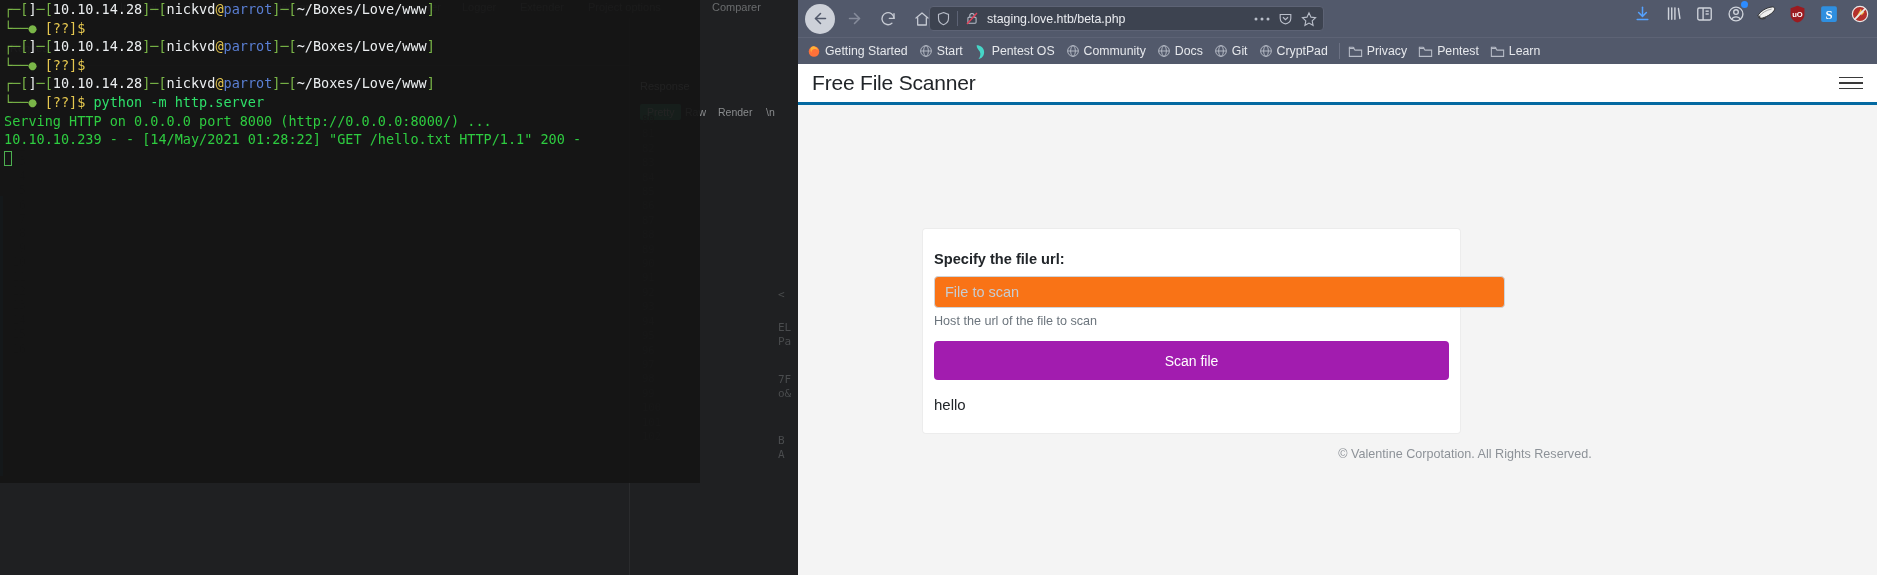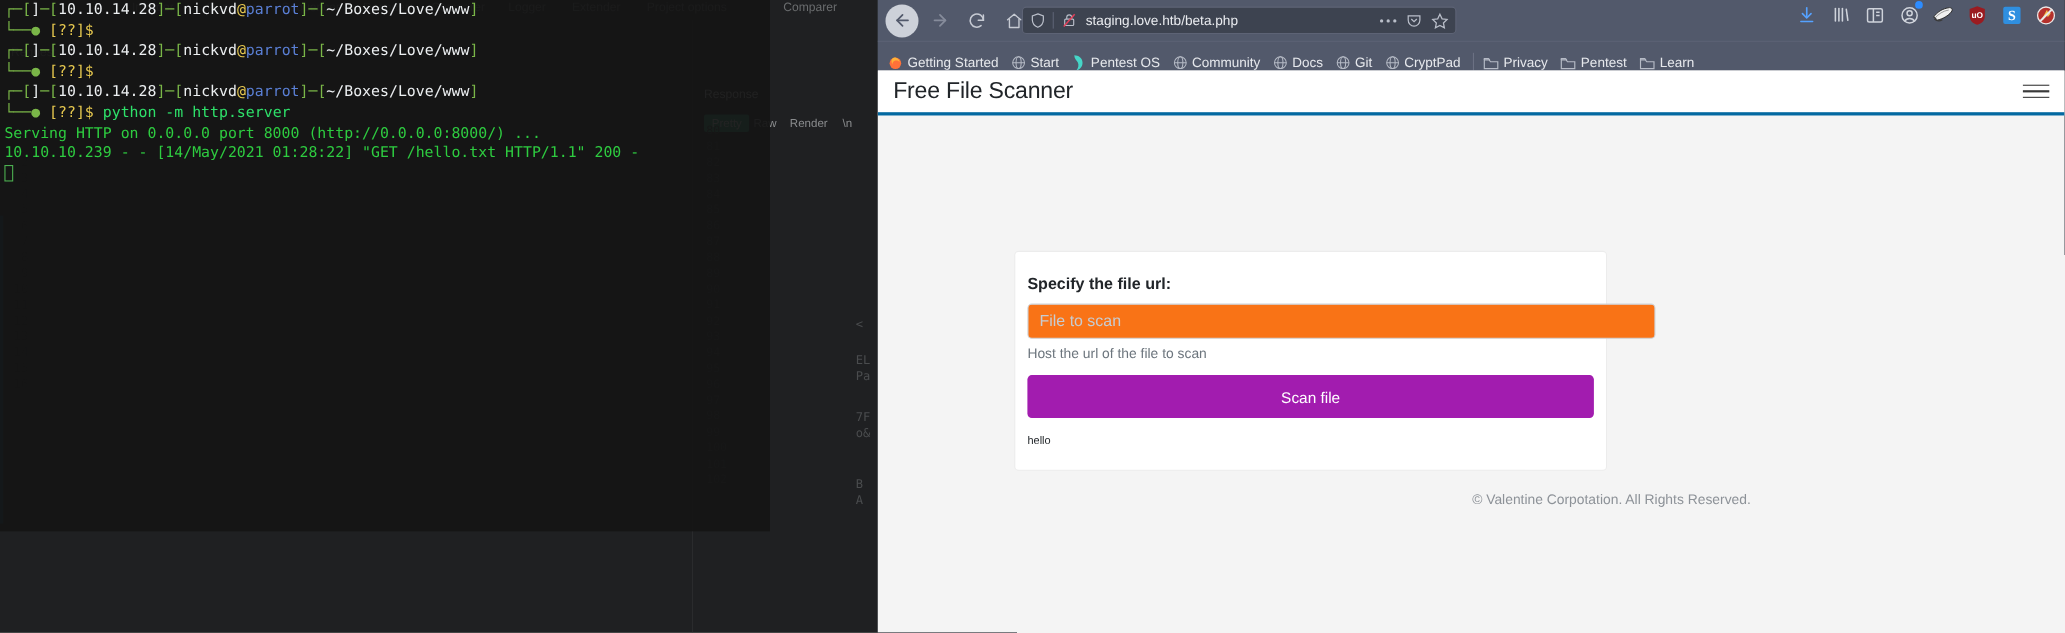--- a/index.html
+++ b/index.html
@@ -109,21 +109,21 @@
   }
   .urlbar .ub-icon { color: #b9bec9; margin-left: 8px; display: flex; }
   .ff-ext-icons {
     position: absolute; right: 8px; top: 4px; height: 29px;
     display: flex; gap: 12px;
   }
   .ext-ico { width: 19px; height: 19px; position: relative; display: flex;
     align-items: center; justify-content: center; }
   .ff-bookmarks {
     position: absolute; left: 0; top: 37px; width: 1079px; height: 27px;
-    background: #52596b; display: flex; align-items: flex-end; padding-left: 9px;
+    background: #52596b; display: flex; align-items: center; padding-left: 9px;
     border-top: 1px solid #5d6375;
   }
   .bm {
     display: flex; align-items: center; gap: 4px;
     color: #e6e8ec; font-size: 12.3px; margin-right: 11px; white-space: nowrap;
   }
   .bm .globe { color: #b6bbc6; display: flex; }
   .bm-div { width: 1px; height: 16px; background: #6b7183; margin: 0 8px 0 0; }
 
   
@@ -155,21 +155,21 @@
     background: #f97316; outline: none;
   }
   .form-input::placeholder { color: #c7ccd1; }
   .help-text { margin-top: 6px; font-size: 12.6px; color: #6c757d; }
   .scan-btn {
     margin-top: 13px; width: 515px; height: 39px;
     background: #a21caf; border: none; border-radius: 4px;
     color: #ffffff; font-size: 14px; cursor: pointer;
     font-family: "Liberation Sans", sans-serif;
   }
-  .result-text { margin-top: 16px; font-size: 10px; color: #212529; }
+  .result-text { margin-top: 16px; font-size: 15px; color: #212529; }
   .footer {
     position: absolute; left: 0; top: 383px; width: 1079px;
     text-align: center; font-size: 12.6px; color: #8d9298;
   }
   .footer .inner { margin-left: 255px; }
 </style>
 </head>
 <body>
 
 <div id="screen">

